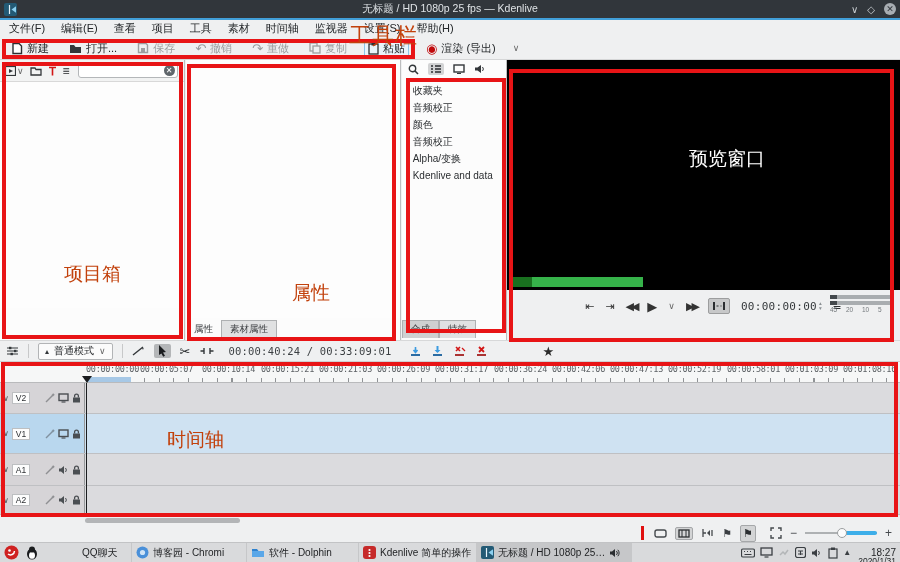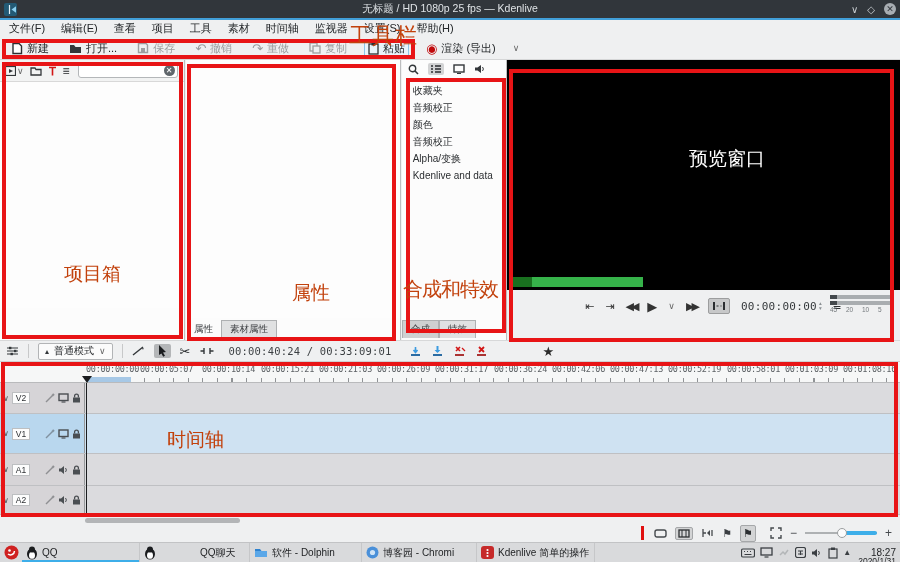--- a/index.html
+++ b/index.html
@@ -572,68 +572,74 @@
   </div>
 
   <div class="abs taskbar">
     <span class="launch">
       <svg width="15" height="15">
           <circle cx="7.5" cy="7.5" r="7" fill="#cf2121"></circle>
           <path d="M4 9a4 4 0 006.5-3" stroke="#fff" stroke-width="1.5" fill="none"></path>
           <circle cx="5.5" cy="5.5" r="1.3" fill="#fff"></circle>
         </svg>
     </span>
-    <span class="task underline" style="width:118px;">
+    <span class="task" style="width:110px;gap:44px;">
       <span>
           <svg width="12" height="14">
             <ellipse cx="6" cy="8" rx="5" ry="5.6" fill="#1b1d1f"></ellipse>
             <ellipse cx="6" cy="9.4" rx="3" ry="3.4" fill="#fff"></ellipse>
             <circle cx="6" cy="3.4" r="3" fill="#1b1d1f"></circle>
           </svg>
         </span>
-      <span class="lbl">QQ</span>
-    </span>
-    <span class="task" style="width:110px;gap:44px;">
-      <span>
-          <svg width="12" height="14">
-            <ellipse cx="6" cy="8" rx="5" ry="5.6" fill="#1b1d1f"></ellipse>
-            <ellipse cx="6" cy="9.4" rx="3" ry="3.4" fill="#fff"></ellipse>
-            <circle cx="6" cy="3.4" r="3" fill="#1b1d1f"></circle>
-          </svg>
-        </span>
       <span class="lbl">QQ聊天</span>
+    </span>
+    <span class="task" style="width:115px;">
+      <span>
+          <svg width="13" height="13">
+            <circle cx="6.5" cy="6.5" r="6" fill="#4a90d9"></circle>
+            <circle cx="6.5" cy="6.5" r="2.6" fill="#cfe4f7"></circle>
+          </svg>
+        </span>
+      <span class="lbl">博客园 - Chromi</span>
     </span>
     <span class="task" style="width:112px;">
       <span>
           <svg width="14" height="11">
             <path d="M1 2h5l1.5 2H13v6H1z" fill="#2e82cf"></path>
             <path d="M1 4h12v6H1z" fill="#5aa7e8"></path>
           </svg>
         </span>
       <span class="lbl">软件 - Dolphin</span>
-    </span>
-    <span class="task" style="width:115px;">
-      <span>
-          <svg width="13" height="13">
-            <circle cx="6.5" cy="6.5" r="6" fill="#4a90d9"></circle>
-            <circle cx="6.5" cy="6.5" r="2.6" fill="#cfe4f7"></circle>
-          </svg>
-        </span>
-      <span class="lbl">博客园 - Chromi</span>
     </span>
     <span class="task" style="width:118px;">
       <span>
           <svg width="13" height="13">
             <rect width="13" height="13" rx="3" fill="#c62a2a"></rect>
             <circle cx="6.5" cy="4" r="1.1" fill="#fff"></circle>
             <circle cx="6.5" cy="7" r="1.1" fill="#fff"></circle>
             <circle cx="6.5" cy="10" r="1.1" fill="#fff"></circle>
           </svg>
         </span>
       <span class="lbl">Kdenlive 简单的操作.md -</span>
+    </span>
+    <span class="task active" style="width:155px;">
+      <span>
+          <svg width="13" height="13">
+            <rect width="13" height="13" rx="2" fill="#235a75"></rect>
+            <path d="M5.5 2v9" stroke="#e8f4fb" stroke-width="1.2"></path>
+            <path d="M7.5 6.5L12 3.2v6.6z" fill="#8bd0f0"></path>
+          </svg>
+        </span>
+      <span class="lbl">无标题 / HD 1080p 25…</span>
+      <span>
+          <svg width="11" height="10">
+            <path d="M1 3.5h2L6 1v8L3 6.5H1z" fill="#2b2e31"></path>
+            <path d="M7.5 3a3 3 0 010 4M8.8 1.8a4.6 4.6 0 010 6.4" stroke="#2b2e31" fill="none"></path>
+          </svg>
+        </span>
     </span>
     <span class="tray">
       <span>
           <svg width="14" height="10">
             <rect x="0.5" y="1" width="13" height="8" rx="1.5" fill="none" stroke="#3a3e42" stroke-width="1.2"></rect>
             <path d="M3 3.5h1M6 3.5h1M9 3.5h1M3.5 6.5h7" stroke="#3a3e42" stroke-width="1.1"></path>
           </svg>
         </span>
       <span>
           <svg width="13" height="11">
@@ -675,17 +681,16 @@
   <div class="anno" style="left:2px;top:39px;width:413px;height:20px;"></div>
   <div class="anno" style="left:2px;top:62px;width:181px;height:277px;"></div>
   <div class="anno" style="left:187px;top:64px;width:209px;height:277px;"></div>
   <div class="anno" style="left:406px;top:78px;width:100px;height:255px;"></div>
   <div class="anno" style="left:509px;top:69px;width:385px;height:273px;"></div>
   <div class="anno" style="left:1px;top:362px;width:897px;height:155px;"></div>
 
   <div class="anno-lb" style="left:349px;top:21px;font-size:22px;letter-spacing:1px;">工具栏</div>
   <div class="anno-lb" style="left:64px;top:261px;font-size:19px;">项目箱</div>
   <div class="anno-lb" style="left:292px;top:280px;font-size:19px;">属性</div>
-  <div class="anno-lb" style="left:403px;top:276px;font-size:20px;white-space:nowrap;letter-spacing:-1px;">合成和特效</div>
   <div class="anno-lb" style="left:689px;top:146px;font-size:19px;color:#ffffff;">预览窗口</div>
   <div class="anno-lb" style="left:167px;top:427px;font-size:19px;">时间轴</div>
 
 </div>
 
 </body></html>

